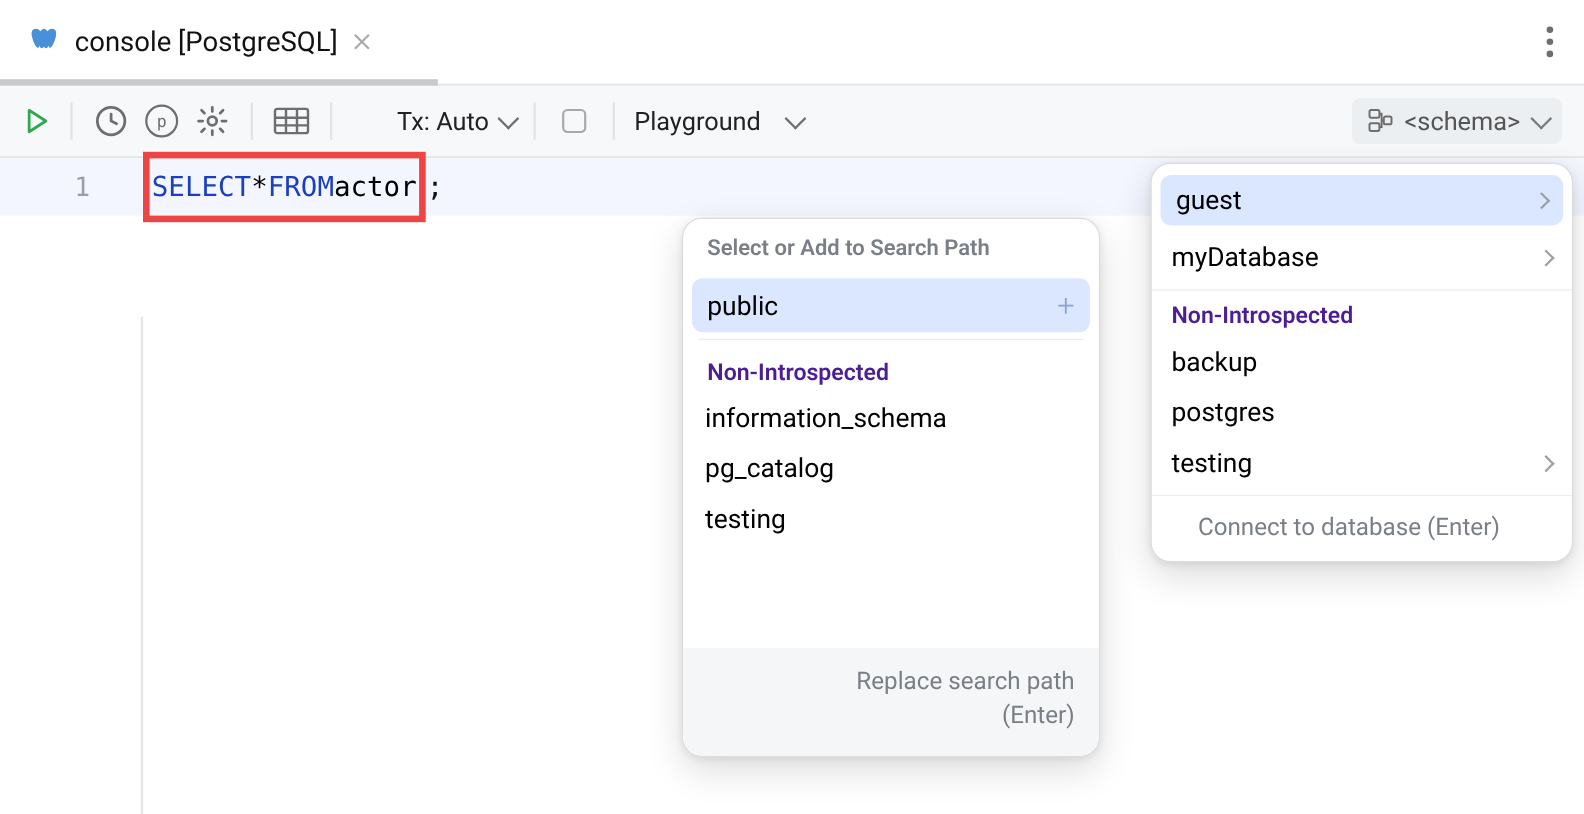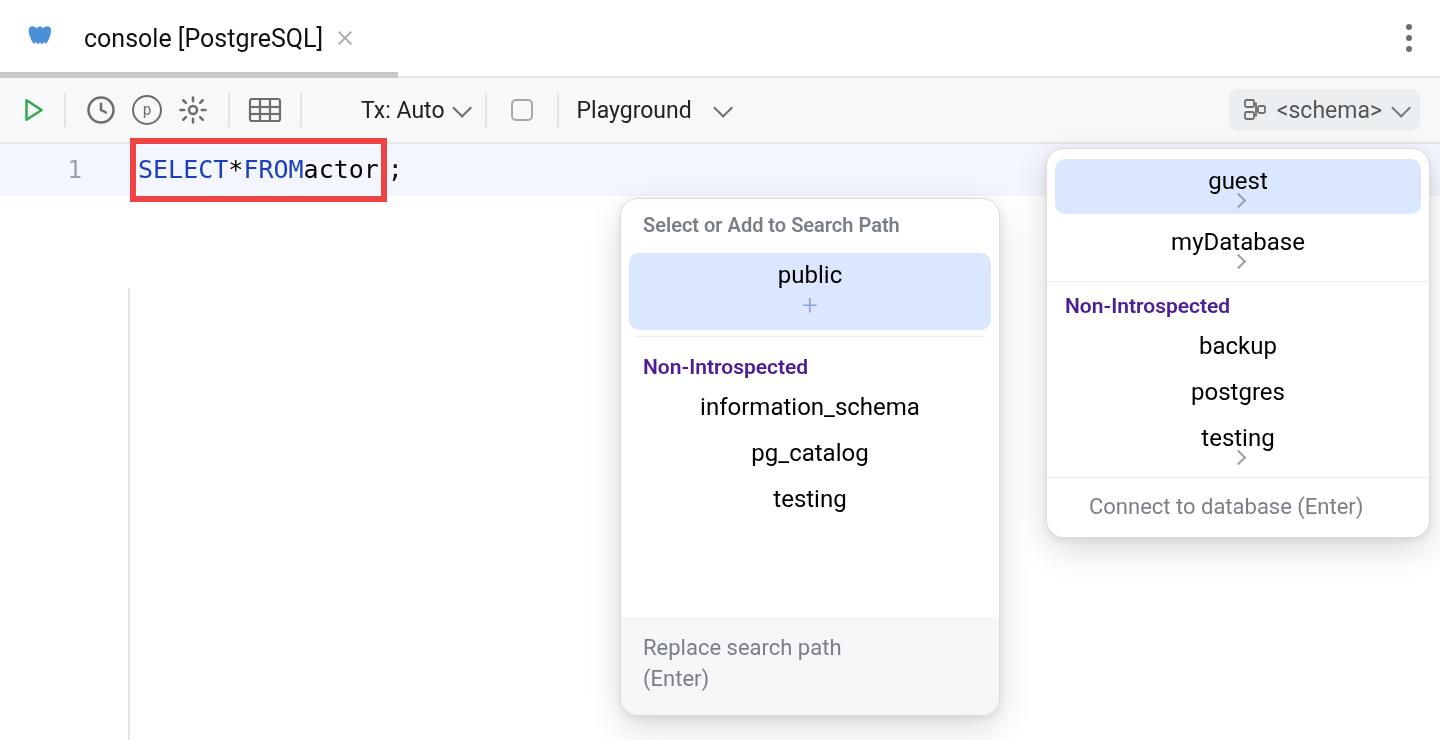--- a/index.html
+++ b/index.html
@@ -19,21 +19,21 @@
     height:78px;
     border-bottom:2px solid #e5e5e5;
     position:relative;
   }
   .tab {
     display:flex; align-items:center; gap:14px;
     padding:0 22px 0 28px;
     height:100%;
     position:relative;
   }
-  .tab .title { font-size:25px; color:#111;margin-left:16px; }
+  .tab .title { font-size:25px; color:#111; }
   .tab-close {
     width:16px; height:16px; position:relative; opacity:.55;
   }
   .tab-close::before,.tab-close::after{
     content:""; position:absolute; left:50%; top:50%;
     width:18px; height:2px; background:#666;
     transform-origin:center;
   }
   .tab-close::before{ transform:translate(-50%,-50%) rotate(45deg);}
   .tab-close::after { transform:translate(-50%,-50%) rotate(-45deg);}
@@ -127,41 +127,41 @@
     border:1px solid #dcdcdc;
     border-radius:18px;
     box-shadow:0 12px 34px rgba(0,0,0,.14),0 2px 8px rgba(0,0,0,.08);
     overflow:hidden;
   }
   .popup-row{
     display:flex;align-items:center;justify-content:space-between;
     padding:8px 20px;
     font-size:24px;
     min-height:46px;
-    flex-direction:column;
   }
   .popup-row.db{ padding:8px 18px; }
   .popup-row.highlight{ background:#dbe6ff; border-radius:10px; margin:6px 8px; padding:8px 14px;}
   .popup-header{
     font-size:20px; color:#7a7f87; font-weight:600;
     padding:14px 22px 10px;
   }
   .section-title{
     font-size:21px; color:#4c1d95; font-weight:600;
     padding:12px 18px 6px;
   }
   .plus{ color:#8aa3d6; font-size:28px; font-weight:300;}
   .divider{ height:1px;background:#ececec; margin:0; }
   .divider.with-margin{ margin:4px 14px 6px;}
   .footer{
     background:#f5f6f7;
     color:#7a7f87;
     font-size:22px;
     padding:16px 22px 20px;
     line-height:1.4;
+    text-align:right;
   }
   .footer-db{
     color:#7a7f87; font-size:22px;
     padding:16px 20px 18px; text-align:left;margin-left:22px;
   }
   .row-chevron{
     width:11px;height:11px;border-right:2.4px solid #9aa0a6;border-bottom:2.4px solid #9aa0a6;
     transform:rotate(-45deg);
   }
 

